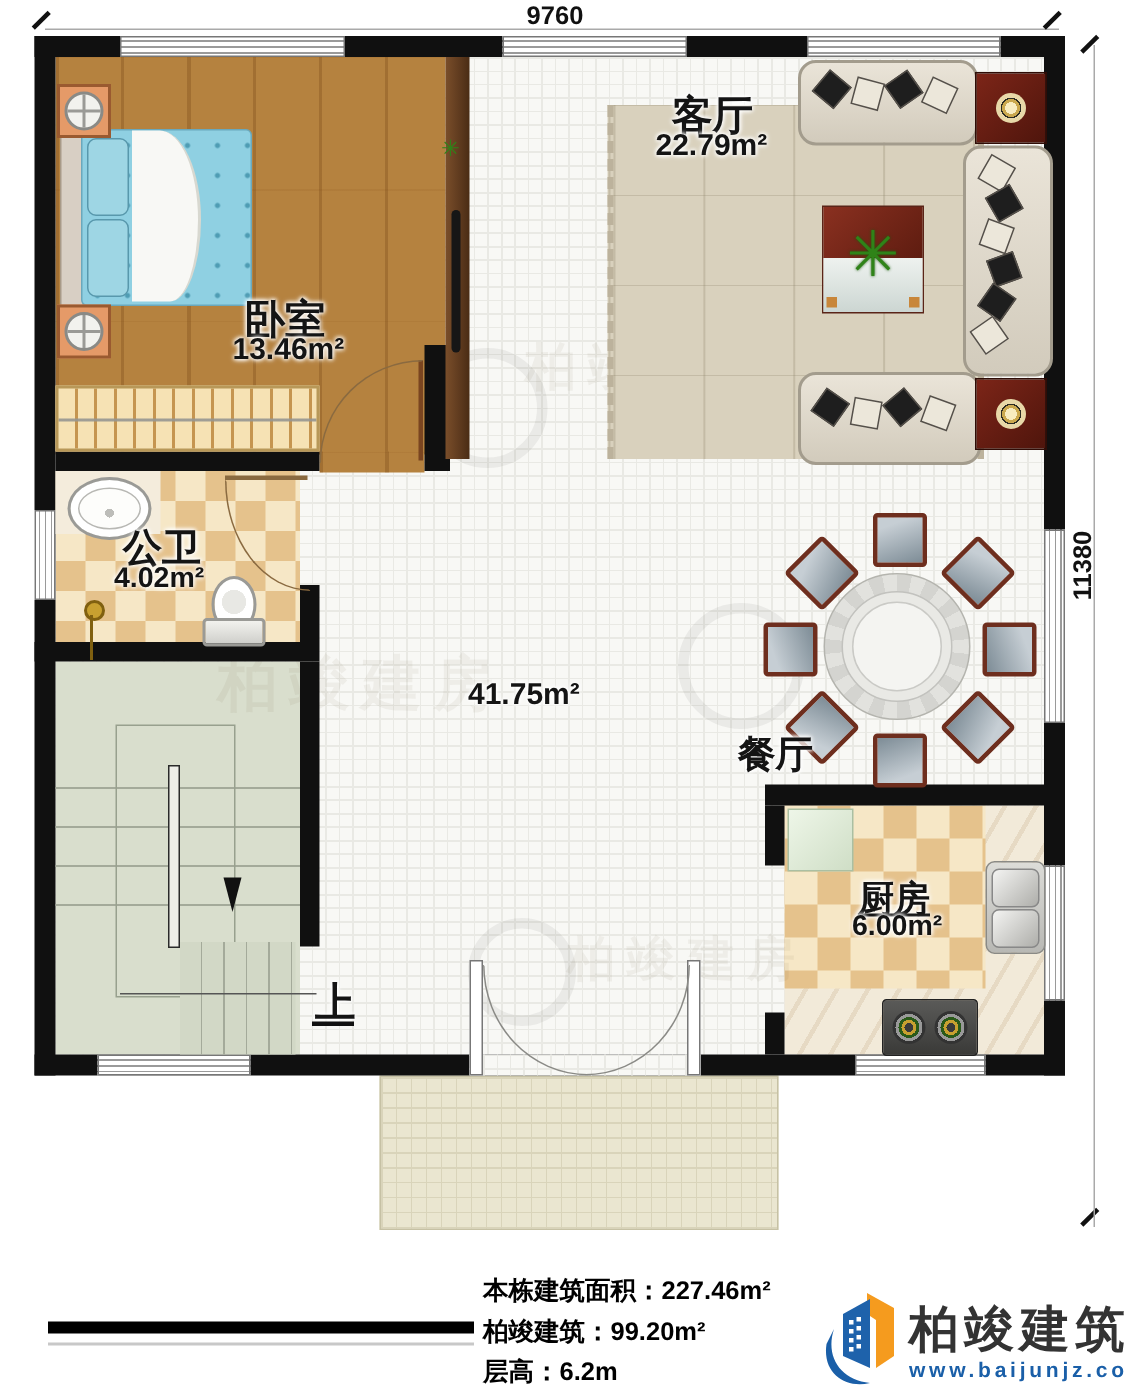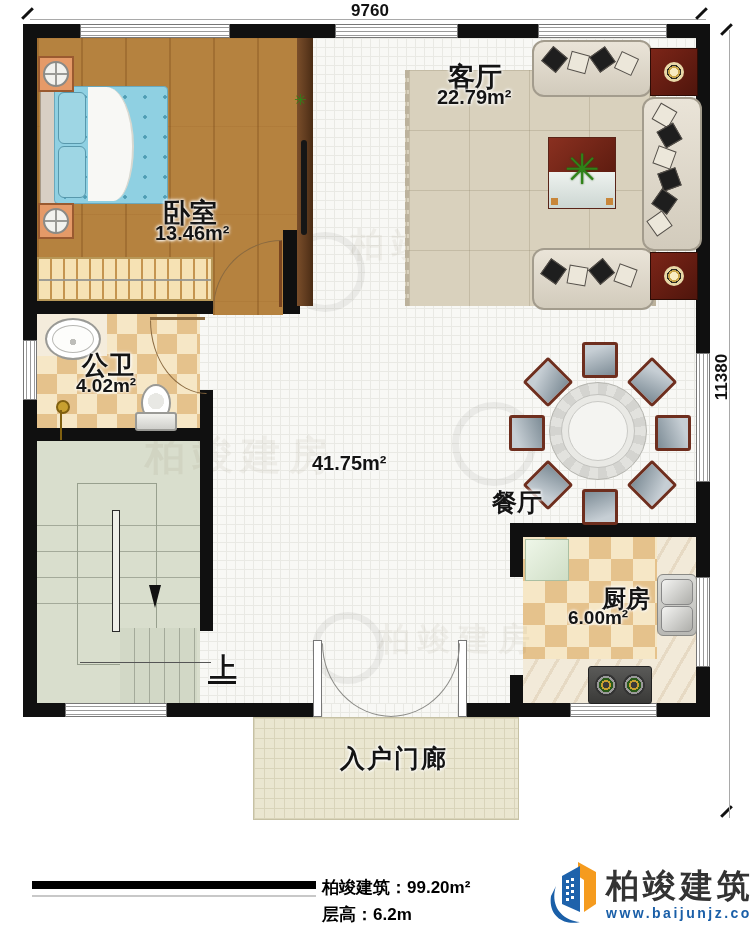--- a/index.html
+++ b/index.html
@@ -194,27 +194,27 @@
   <div class="a arc" style="left:390px;top:643px;width:68px;height:72px;border-bottom-color:#8a8a86;border-right-color:#8a8a86;border-radius:0 0 100% 0;"></div>
 
   <div class="a lbl" style="left:163px;top:195px;font-size:27px;">卧室</div>
   <div class="a lbl" style="left:155px;top:222px;font-size:20px;">13.46m²</div>
   <div class="a lbl" style="left:448px;top:59px;font-size:27px;">客厅</div>
   <div class="a lbl" style="left:437px;top:86px;font-size:20px;">22.79m²</div>
   <div class="a lbl" style="left:82px;top:348px;font-size:26px;">公卫</div>
   <div class="a lbl" style="left:76px;top:375px;font-size:19px;">4.02m²</div>
   <div class="a lbl" style="left:312px;top:452px;font-size:20px;">41.75m²</div>
   <div class="a lbl" style="left:492px;top:486px;font-size:25px;">餐厅</div>
-  <div class="a lbl" style="left:602px;top:583px;font-size:24px;">厨房</div>
+  <div class="a lbl" style="left:572px;top:583px;font-size:24px;text-decoration:underline;">厨房</div>
   <div class="a lbl" style="left:568px;top:607px;font-size:19px;">6.00m²</div>
-  <div class="a lbl" style="left:340px;top:742px;font-size:25px;letter-spacing:2px;">入户门廊</div>
 
   <div class="a" style="left:32px;top:881px;width:284px;height:8px;background:#000;"></div>
   <div class="a" style="left:32px;top:895px;width:284px;height:2px;background:#c8c8c8;"></div>
 
+  <div class="a stat" style="left:322px;top:849px;"><span>本栋建筑面积：</span><span>227.46m²</span></div>
   <div class="a stat" style="left:322px;top:876px;"><span>柏竣建筑：</span><span>99.20m²</span></div>
   <div class="a stat" style="left:322px;top:903px;"><span>层高：</span><span>6.2m</span></div>
 
   <div class="a" style="left:550px;top:860px;width:52px;height:66px;">
     <svg width="52" height="66" viewBox="0 0 52 66">
       <path d="M6 26 C0 44 10 60 30 62 C14 66 -2 56 1 36 Z" fill="#1a5fa8"></path>
       <path d="M28 2 L46 12 L46 44 L34 52 L34 20 L28 16 Z" fill="#f59b1e"></path>
       <path d="M12 16 L30 6 L30 52 L12 44 Z" fill="#1e62ab"></path>
       <rect x="16" y="20" width="3" height="3" fill="#fff"></rect>
         <rect x="21" y="18" width="3" height="3" fill="#fff"></rect>

